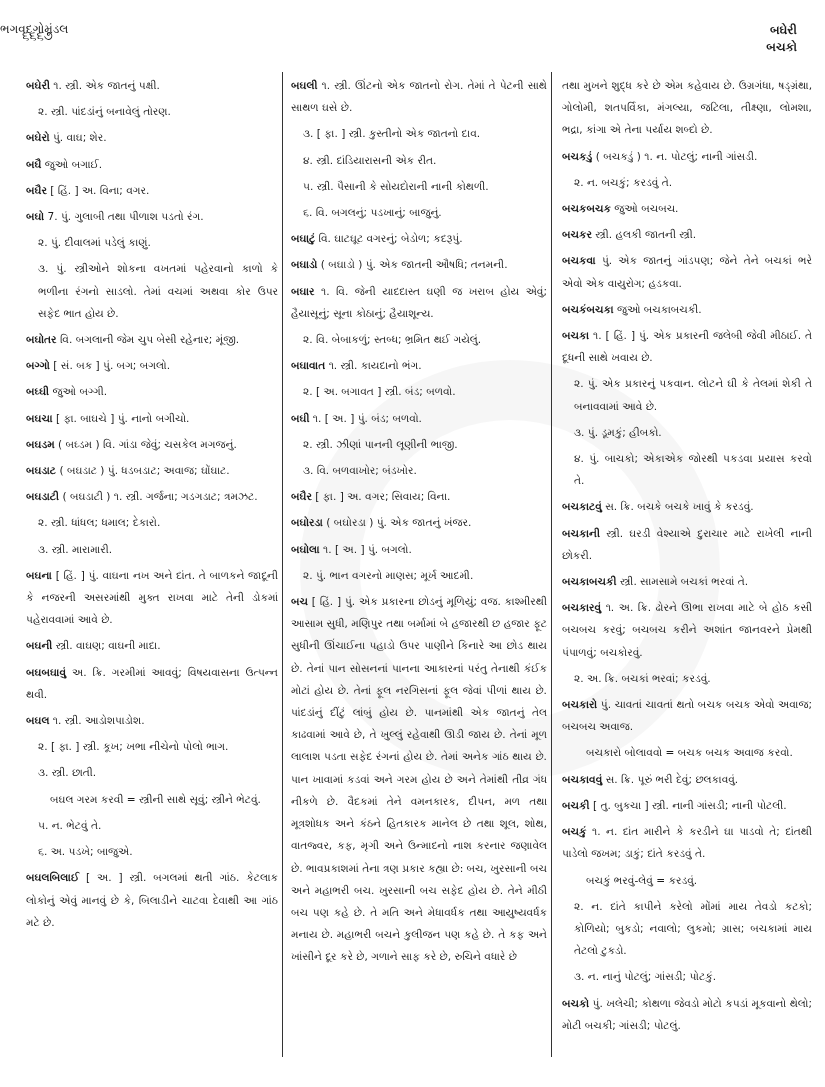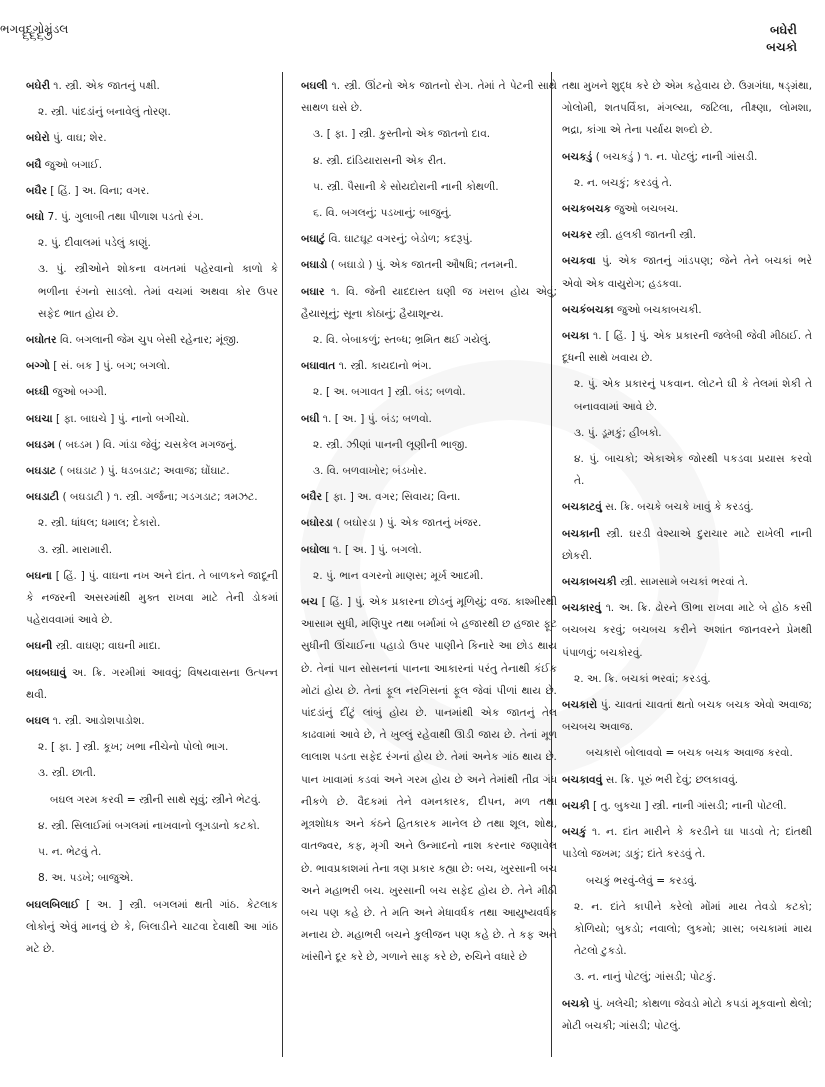--- a/index.html
+++ b/index.html
@@ -4,21 +4,21 @@
 <style>
   html,body{margin:0;padding:0;background:#fff;}
   body{width:825px;height:1087px;overflow:hidden;position:relative;
        font-family:"DejaVu Sans","Liberation Sans",sans-serif;color:#1a1a1a;}
   .header{position:absolute;top:0;left:0;width:825px;height:72px;}
   .page-num{position:absolute;left:22px;top:28px;font-size:13px;}
   .running-title{position:absolute;left:0;width:825px;top:22px;font-size:12px;}
   .guide{position:absolute;right:28px;top:22px;font-size:12px;font-weight:bold;text-align:right;line-height:17px;}
   .col{position:absolute;top:74px;font-size:10.6px;line-height:22.2px;}
   .col1{left:26px;width:252px;}
-  .col2{left:301px;width:256px;}
+  .col2{left:291px;width:256px;}
   .col3{left:562px;width:250px;}
   .rule{position:absolute;top:72px;width:1px;background:#333;height:985px;}
   .rule1{left:282px;}
   .rule2{left:551px;}
   .entry{margin:0 0 4px 0;text-align:justify;}
   .hw{font-weight:bold;}
   .sense{padding-left:12px;}
   .idiom{padding-left:24px;}
   .watermark{position:absolute;left:300px;top:360px;width:420px;height:420px;border-radius:50%;
     border:60px solid rgba(0,0,0,0.035);box-sizing:border-box;pointer-events:none;}
@@ -57,23 +57,22 @@
     <div class="entry"><span class="hw">બઘડાટી</span> <span>( બઘડાટી ) ૧. સ્ત્રી. ગર્જના; ગડગડાટ; ત્રમઝટ.</span></div>
     <div class="entry sense"><span>૨. સ્ત્રી. ધાંધલ; ધમાલ; દેકારો.</span></div>
     <div class="entry sense"><span>૩. સ્ત્રી. મારામારી.</span></div>
     <div class="entry"><span class="hw">બઘના</span> <span>[ હિં. ] પું. વાઘના નખ અને દાંત. તે બાળકને જાદૂની કે નજરની અસરમાંથી મુક્ત રાખવા માટે તેની ડોકમાં પહેરાવવામાં આવે છે.</span></div>
     <div class="entry"><span class="hw">બઘની</span> <span>સ્ત્રી. વાઘણ; વાઘની માદા.</span></div>
     <div class="entry"><span class="hw">બઘબઘાવું</span> <span>અ. ક્રિ. ગરમીમાં આવવું; વિષયવાસના ઉત્પન્ન થવી.</span></div>
     <div class="entry"><span class="hw">બઘલ</span> <span>૧. સ્ત્રી. આડોશપાડોશ.</span></div>
     <div class="entry sense"><span>૨. [ ફા. ] સ્ત્રી. કૂખ; ખભા નીચેનો પોલો ભાગ.</span></div>
     <div class="entry sense"><span>૩. સ્ત્રી. છાતી.</span></div>
     <div class="entry idiom"><span>બઘલ ગરમ કરવી = સ્ત્રીની સાથે સૂવું; સ્ત્રીને ભેટવું.</span></div>
-    <div class="entry sense"><span>૪. સ્ત્રી. સિલાઈમાં બગલમાં નાખવાનો લૂગડાનો કટકો.</span></div>
     <div class="entry sense"><span>૫. ન. ભેટવું તે.</span></div>
-    <div class="entry sense"><span>8. અ. પડખે; બાજુએ.</span></div>
+    <div class="entry sense"><span>૬. અ. પડખે; બાજુએ.</span></div>
     <div class="entry"><span class="hw">બઘલબિલાઈ</span> <span>[ અ. ] સ્ત્રી. બગલમાં થતી ગાંઠ. કેટલાક લોકોનું એવું માનવું છે કે, બિલાડીને ચાટવા દેવાથી આ ગાંઠ મટે છે.</span></div>
   </div>
 <div class="col col2">
     <div class="entry"><span class="hw">બઘલી</span> <span>૧. સ્ત્રી. ઊંટનો એક જાતનો રોગ. તેમાં તે પેટની સાથે સાથળ ઘસે છે.</span></div>
     <div class="entry sense"><span>૩. [ ફા. ] સ્ત્રી. કુસ્તીનો એક જાતનો દાવ.</span></div>
     <div class="entry sense"><span>૪. સ્ત્રી. દાંડિયારાસની એક રીત.</span></div>
     <div class="entry sense"><span>૫. સ્ત્રી. પૈસાની કે સોયદોરાની નાની કોથળી.</span></div>
     <div class="entry sense"><span>૬. વિ. બગલનું; પડખાનું; બાજુનું.</span></div>
     <div class="entry"><span class="hw">બઘાટું</span> <span>વિ. ઘાટઘૂટ વગરનું; બેડોળ; કદરૂપું.</span></div>
     <div class="entry"><span class="hw">બઘાડો</span> <span>( બઘાડો ) પું. એક જાતની ઔષધિ; તનમની.</span></div>

